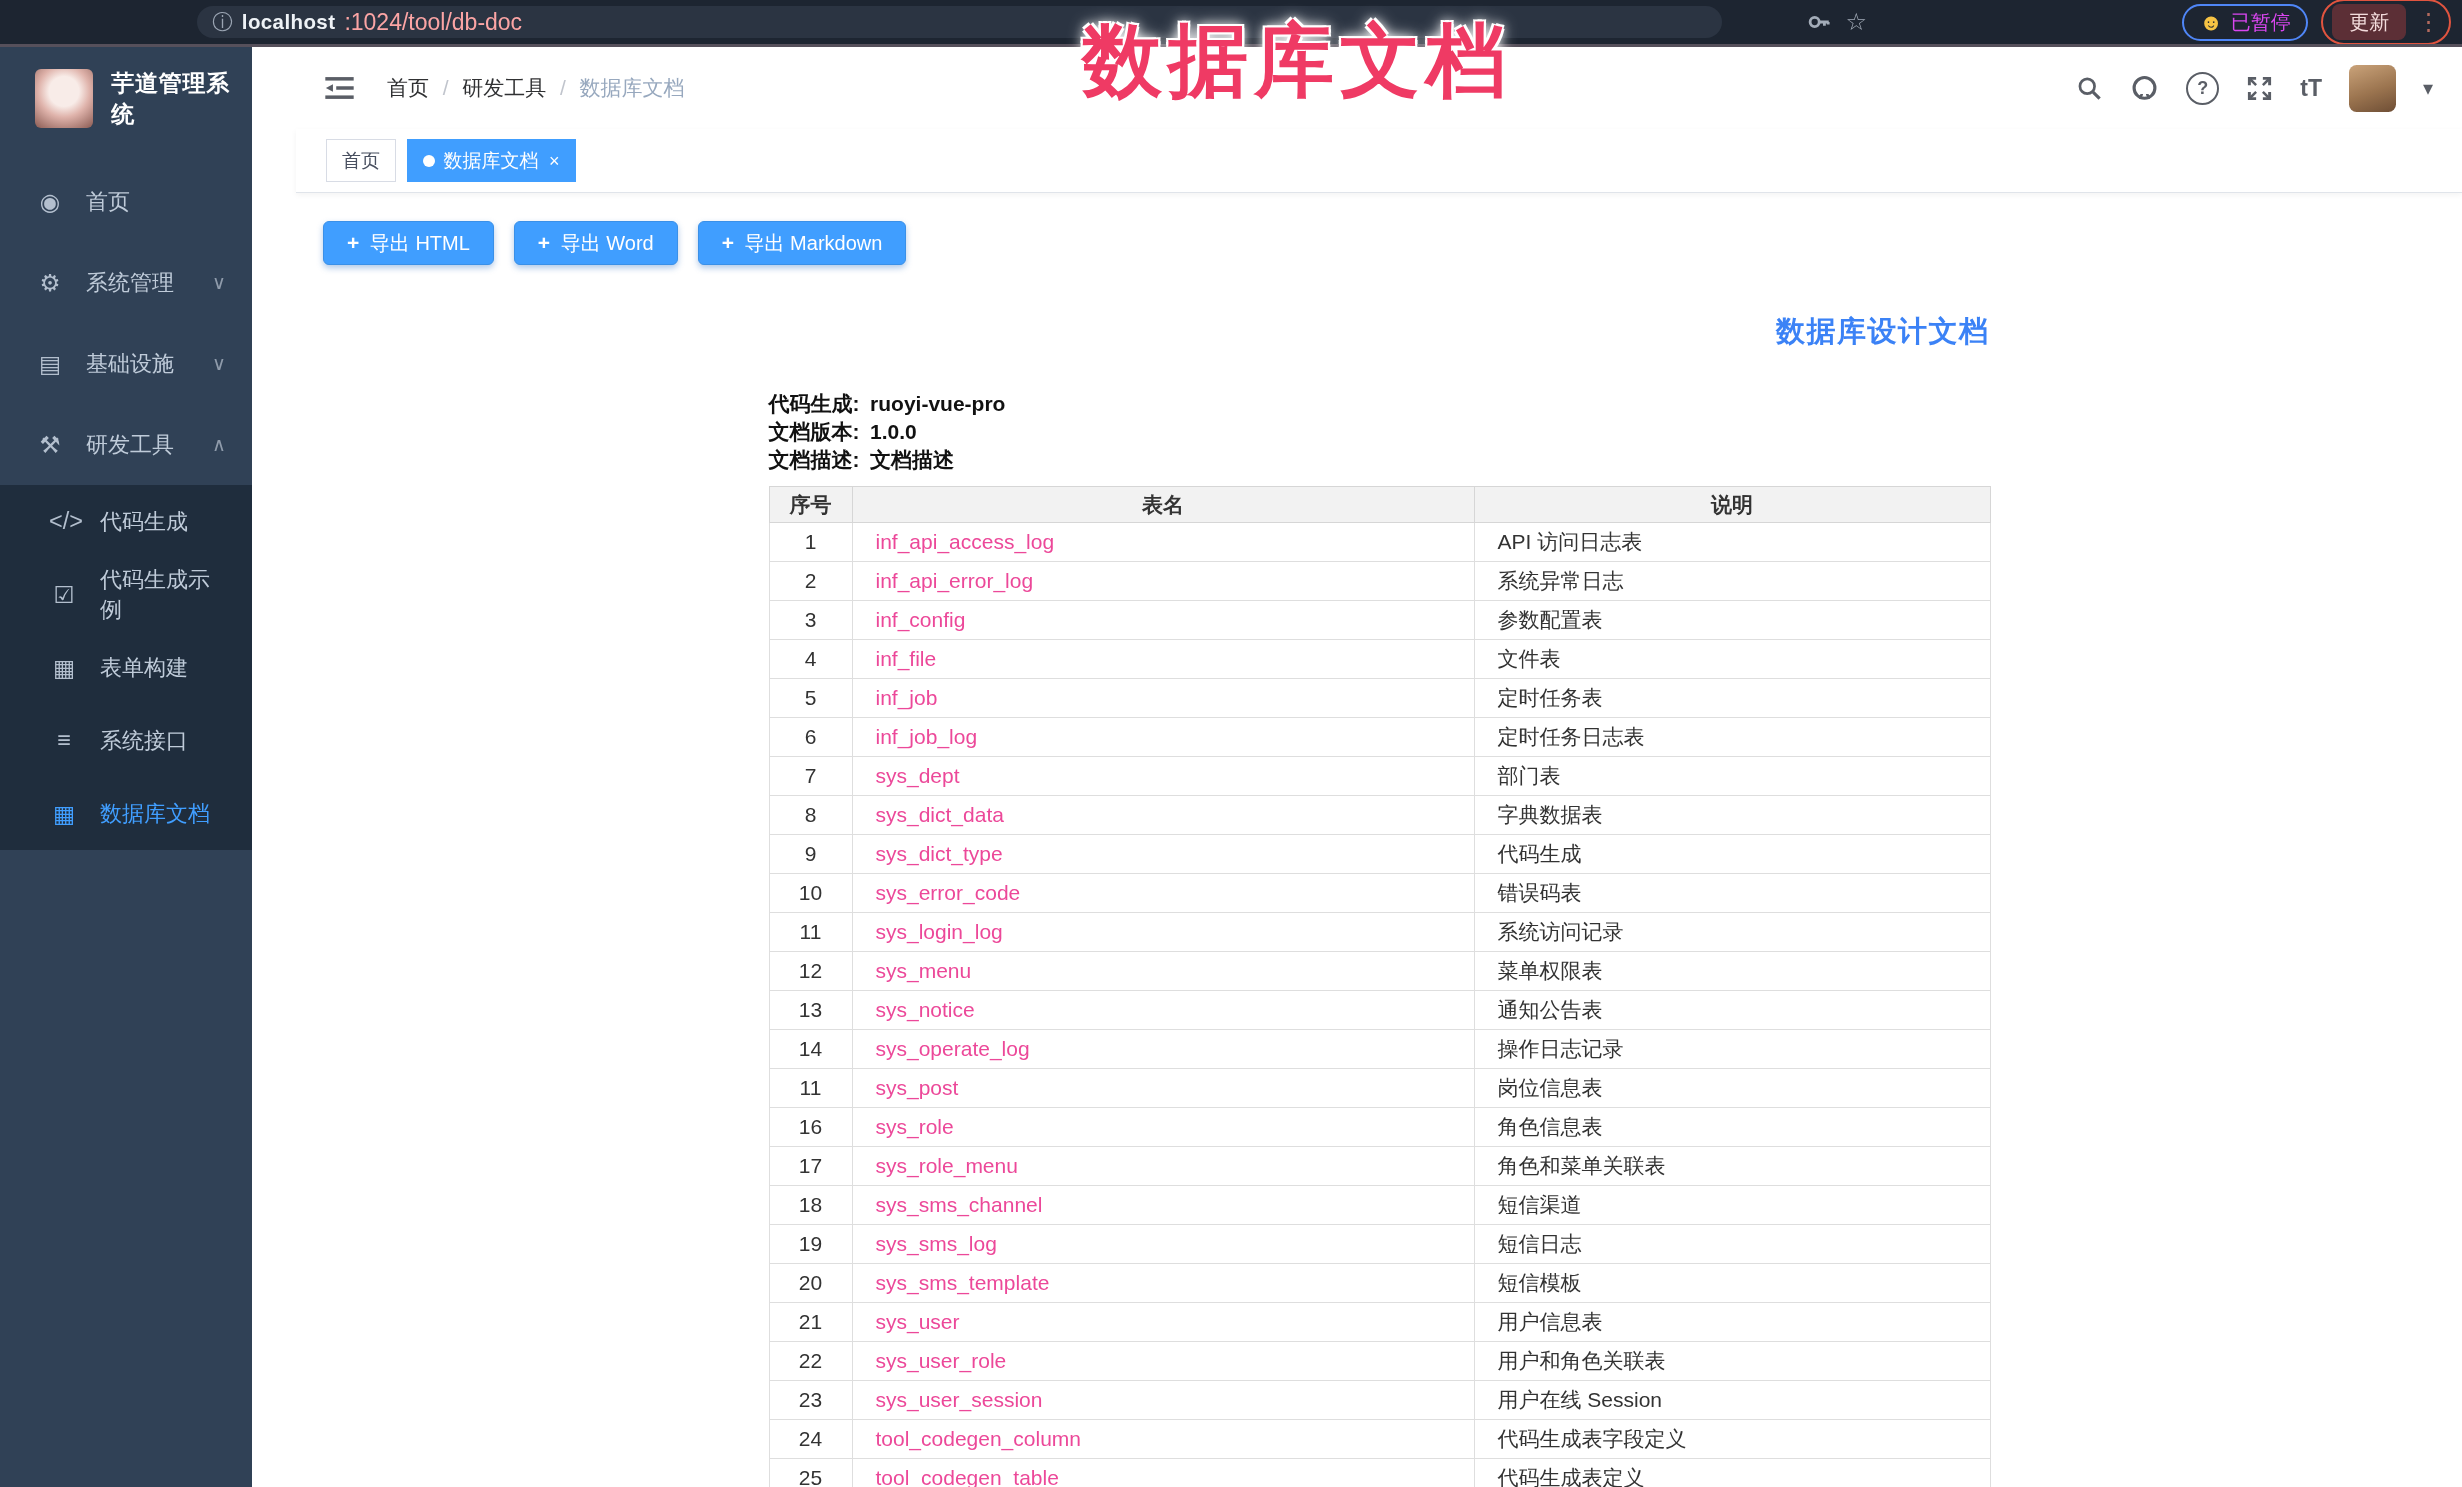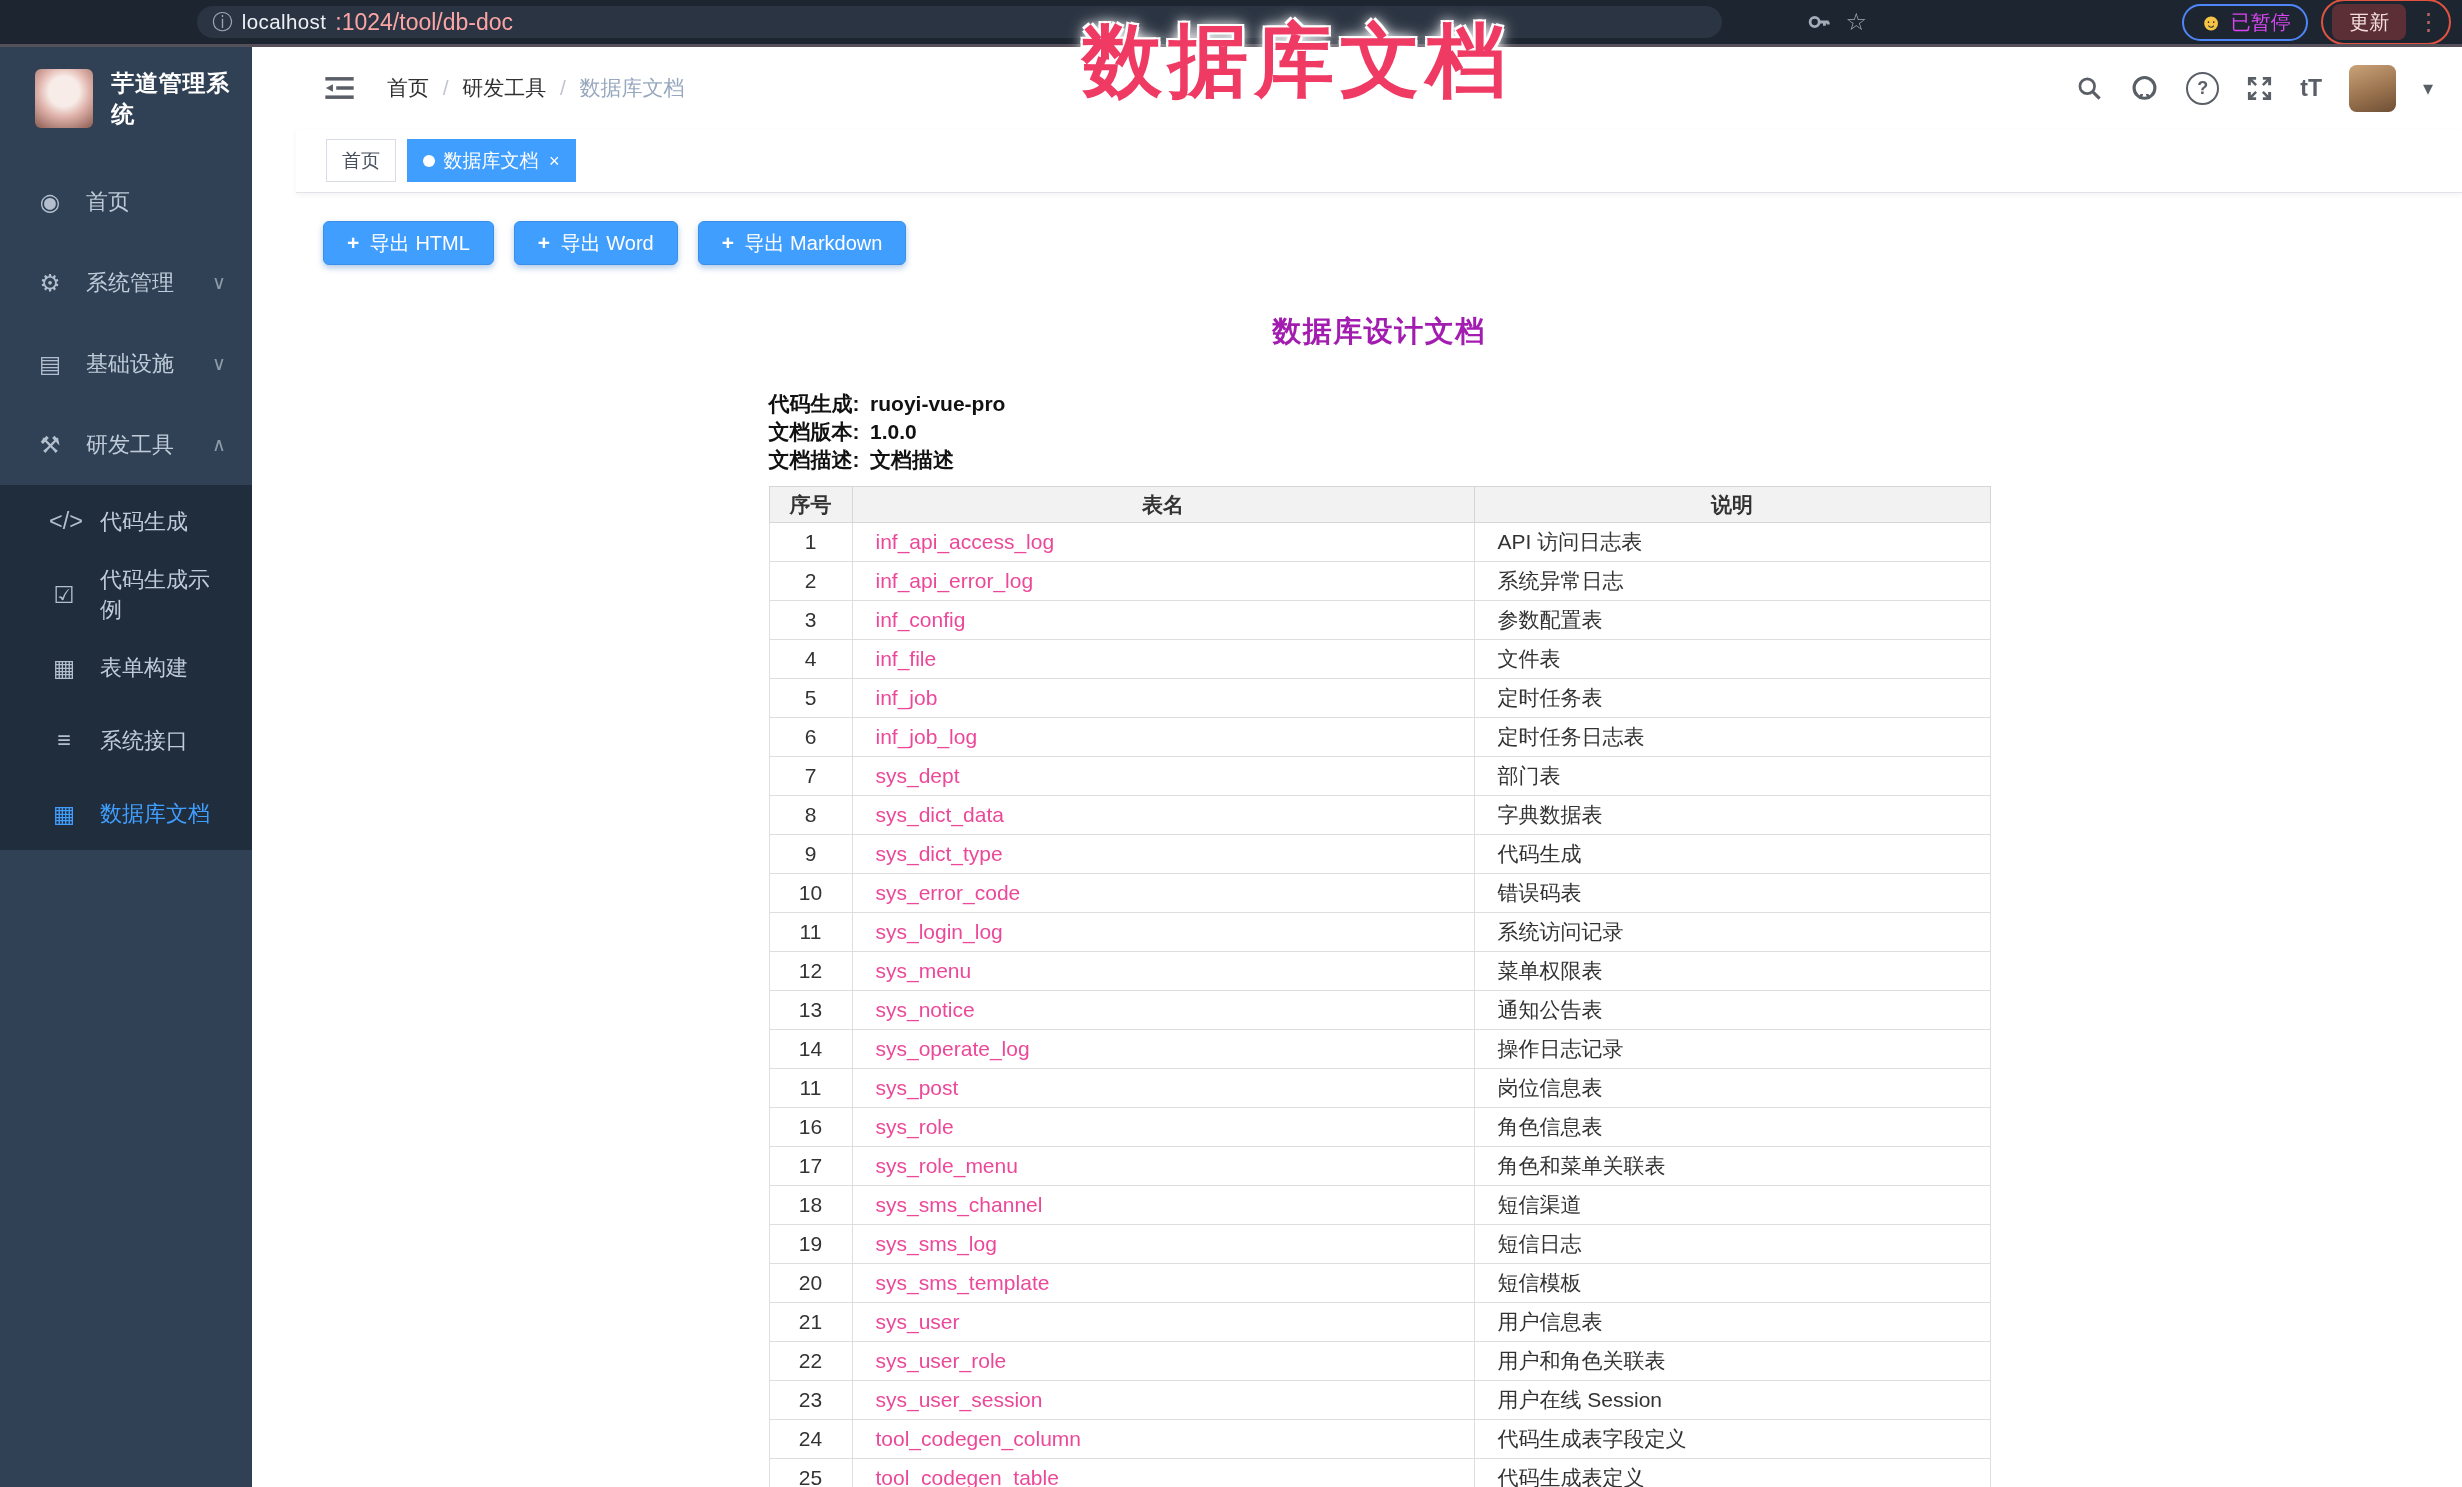--- a/index.html
+++ b/index.html
@@ -8,21 +8,21 @@
 
   
   .browser-bar{position:absolute;left:0;top:0;width:100%;height:44px;background:#1d2531;
     display:flex;align-items:center;padding:0 0 0 13.7px;box-sizing:border-box;z-index:20}
   .chrome-divider{position:absolute;left:0;top:44px;width:100%;height:3px;background:#56505b;z-index:20}
   .nav-icon{width:44px;text-align:center;font-size:23.5px;color:#98a1ad;background:none;border:none;
     font-family:inherit;padding:0;cursor:pointer}
   .url-pill{margin-left:7.6px;height:32px;width:1525px;background:#2b3442;border-radius:16.7px;
     display:flex;align-items:center;padding:0 15px;box-sizing:border-box;gap:9px}
   .info-icon{color:#9aa4b2;font-size:20.5px}
-  .url-host{color:#eef2f6;font-size:20.5px;font-weight:normal;letter-spacing:0.4px}
+  .url-host{color:#eef2f6;font-size:20.5px;font-weight:bold;letter-spacing:0.4px}
   .url-rest{color:#fca5a5;font-size:23px}
   .chrome-right{margin-left:auto;display:flex;align-items:center;gap:13.7px;padding-right:10.6px}
   .key-icon svg,.chrome-star{display:block}
   .chrome-star{color:#a3acb8;font-size:24px}
   .ext-icon{width:32px;height:32px;border-radius:50%;display:flex;align-items:center;justify-content:center;
     font-size:18px;font-weight:bold;cursor:pointer}
   .paused-wrap{display:flex;align-items:center;gap:7.6px;border:2.3px solid #4f86f7;border-radius:32px;
     padding:3px 15px}
   .paused-emoji{color:#f6c344;font-size:23px}
   .paused-label{color:#d946ef;font-size:20px}
@@ -84,21 +84,21 @@
 
   
   .content{position:absolute;left:296px;top:194px;right:0;bottom:0;background:#fff;overflow:hidden}
   .btn-row{margin:27px 0 0 27px;display:flex;gap:20px}
   .btn{background:#409EFF;border:0.8px solid #3a90e8;border-radius:6px;height:44px;padding:0 23px;
     color:#fff;font-size:20px;display:flex;align-items:center;gap:10.6px;cursor:pointer;
     font-family:inherit;box-shadow:0 3px 6px rgba(30,100,190,.35)}
   .btn .plus{font-size:21px;font-weight:bold}
 
   .doc{width:1221px;margin:47px auto 0}
-  .doc-title{text-align:center;font-size:29px;font-weight:bold;color:#a21caf;letter-spacing:1.5px}
+  .doc-title{text-align:right;font-size:29px;font-weight:bold;color:#3b82f6;letter-spacing:1.5px}
   .doc-meta{margin-top:38px;font-size:21px;color:#111}
   .meta-line{display:flex;gap:10.6px;line-height:28px}
   .meta-label{font-weight:bold}
   .meta-value{font-weight:bold}
 
   table.db-table{width:100%;border-collapse:collapse;margin-top:12px;table-layout:fixed}
   .db-table th{background:#f2f2f2;border:1.5px solid #d6d6d6;height:35px;font-size:21px;color:#333;
     font-weight:bold;padding:0}
   .db-table td{border:1.5px solid #dedede;height:38px;font-size:21px;color:#333;
     padding:0 0 0 23px;overflow:hidden;white-space:nowrap}

